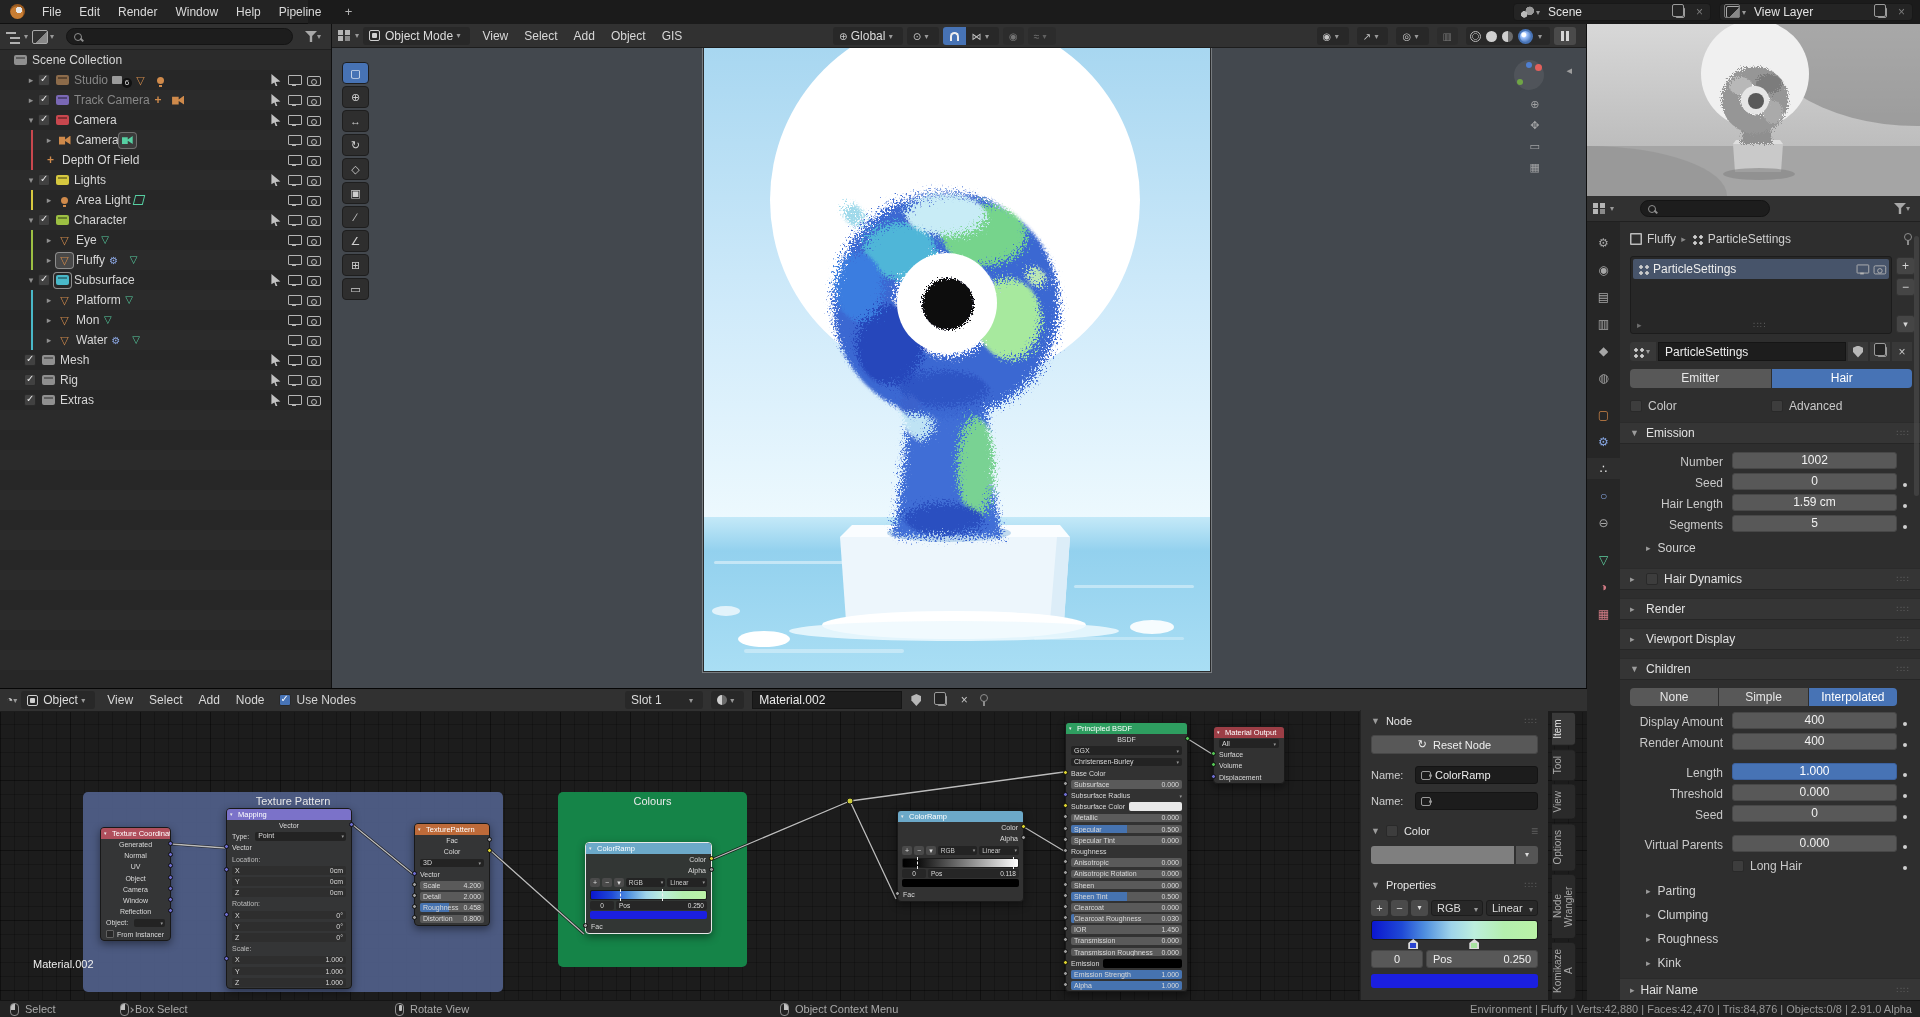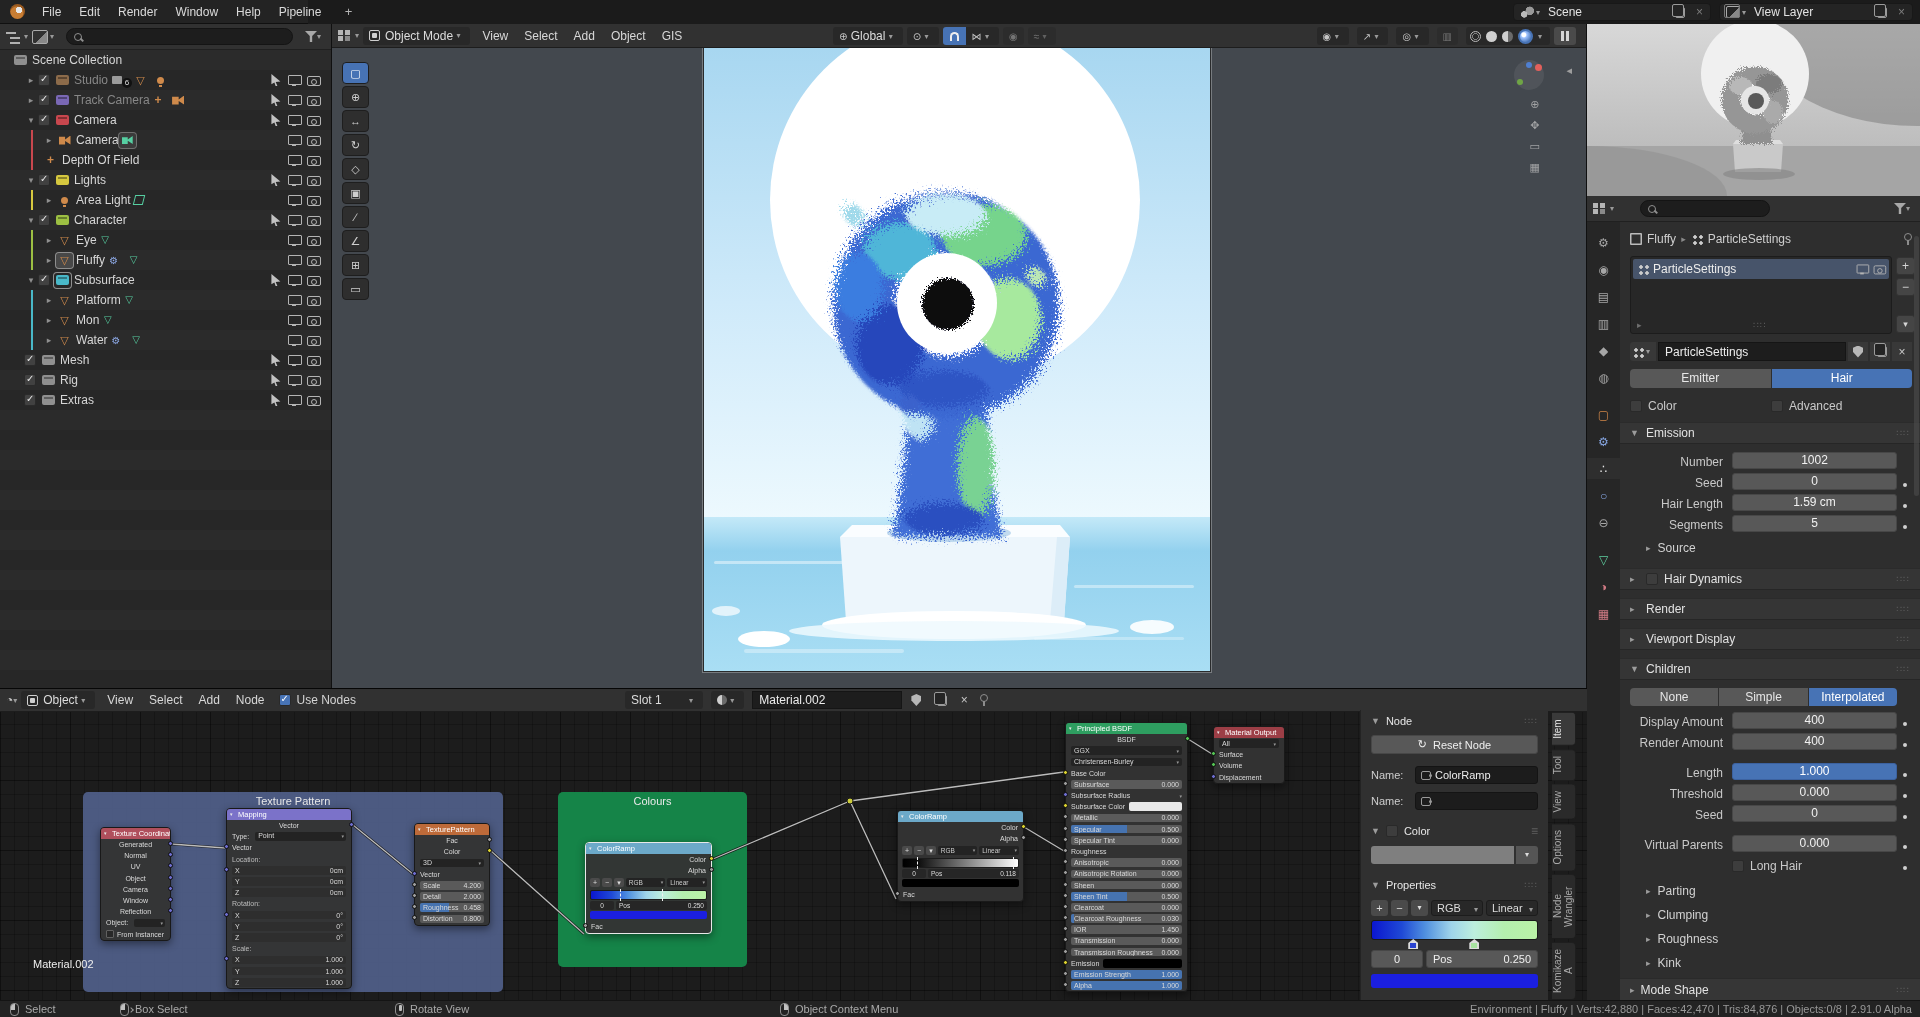--- a/index.html
+++ b/index.html
@@ -1047,21 +1047,21 @@
         <span class="tri" style="color:#9c9c9c;font-size:9px">▸</span>
           <span>Roughness</span>
       </div>
         <div class="subrow">
         <span class="tri" style="color:#9c9c9c;font-size:9px">▸</span>
           <span>Kink</span>
       </div>
       </div>
     <div class="hairshape">
       <span class="tri" style="color:#9c9c9c;font-size:9px">▸</span>
-      <span>Mode Shape</span>
+      <span>Hair Name</span>
       <span class="pdots">∷∷</span>
     </div>
   </div>
   <div class="pscrollbar"></div>
 </div>
 
 <div id="nodeed">
   <div class="ehead">
     <span class="sicon" style="font-size:12px">◔</span>
     <span class="chev">▾</span>

